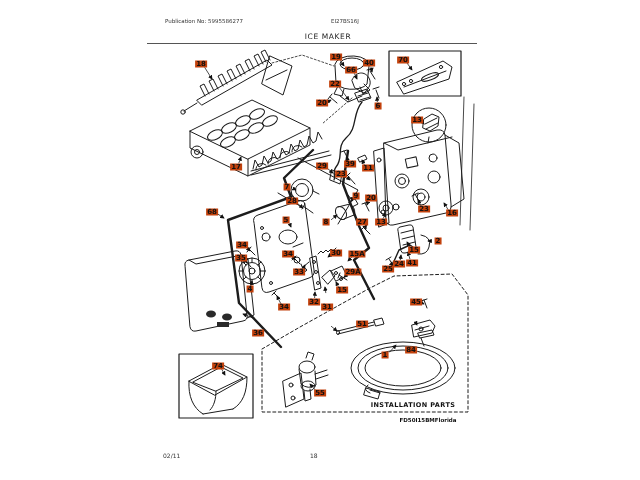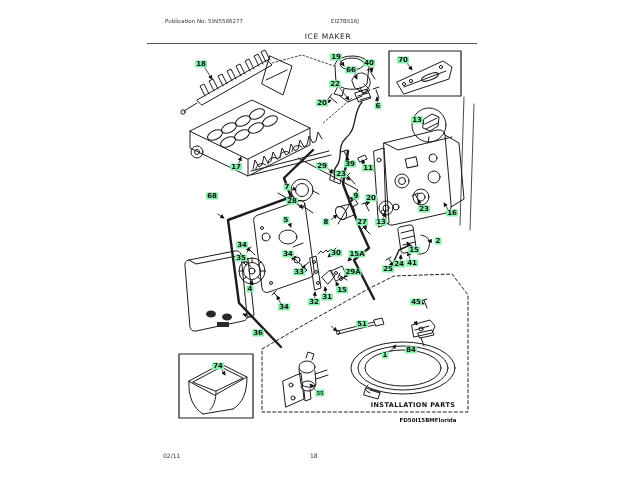--- a/index.html
+++ b/index.html
@@ -13,21 +13,21 @@
   .doc-title{left:328px;top:33px;transform:translateX(-50%);font-size:7.5px;letter-spacing:.6px;color:#222;}
   .rule{left:147px;top:43px;width:330px;height:0;border-top:1px solid #555;}
   .foot-date{left:163px;top:453px;font-size:6px;color:#333;}
   .foot-page{left:310px;top:453px;font-size:6px;color:#333;}
   .install-label{left:413px;top:405px;transform:translate(-50%,-50%);font-size:6.5px;font-weight:bold;letter-spacing:.4px;color:#111;}
   .drawing-code{left:428px;top:421px;transform:translate(-50%,-50%);font-size:5.5px;font-weight:bold;color:#111;}
   svg.art{position:absolute;left:0;top:0;}
   #callouts{position:absolute;left:0;top:0;width:640px;height:480px;}
   .callout{
     position:absolute;transform:translate(-50%,-50%);
-    font-size:7px;font-weight:bold;color:#111;background:#86efac;padding:0 1px;line-height:1;
+    font-size:7px;font-weight:bold;color:#111;background:#c2410c;padding:0 1px;line-height:1;
   }
 </style>
 </head>
 <body>
 
 <div class="page">
 
   <div>
     <span class="abs pub">Publication No: 5995586277</span>
     <span class="abs model">EI27BS16J</span>
@@ -352,50 +352,50 @@
       <div class="callout" style="left: 417px; top: 120px;">13</div>
       <div class="callout" style="left: 236px; top: 167px;">17</div>
       <div class="callout" style="left: 322px; top: 166px;">29</div>
       <div class="callout" style="left: 350px; top: 164px;">39</div>
       <div class="callout" style="left: 368px; top: 168px;">11</div>
       <div class="callout" style="left: 341px; top: 174px;">23</div>
       <div class="callout" style="left: 287px; top: 187px;">7</div>
       <div class="callout" style="left: 356px; top: 196px;">9</div>
       <div class="callout" style="left: 371px; top: 198px;">20</div>
       <div class="callout" style="left: 292px; top: 201px;">28</div>
-      <div class="callout" style="left: 212px; top: 196px;">68</div>
+      <div class="callout" style="left: 212px; top: 212px;">68</div>
       <div class="callout" style="left: 286px; top: 220px;">5</div>
       <div class="callout" style="left: 326px; top: 222px;">8</div>
       <div class="callout" style="left: 362px; top: 222px;">27</div>
       <div class="callout" style="left: 381px; top: 222px;">13</div>
       <div class="callout" style="left: 424px; top: 209px;">23</div>
       <div class="callout" style="left: 452px; top: 213px;">16</div>
       <div class="callout" style="left: 438px; top: 241px;">2</div>
       <div class="callout" style="left: 242px; top: 245px;">34</div>
       <div class="callout" style="left: 241px; top: 258px;">35</div>
       <div class="callout" style="left: 288px; top: 254px;">34</div>
       <div class="callout" style="left: 336px; top: 253px;">30</div>
       <div class="callout" style="left: 357px; top: 254px;">15A</div>
       <div class="callout" style="left: 299px; top: 272px;">33</div>
       <div class="callout" style="left: 353px; top: 272px;">29A</div>
       <div class="callout" style="left: 250px; top: 289px;">4</div>
       <div class="callout" style="left: 342px; top: 290px;">15</div>
-      <div class="callout" style="left: 327px; top: 297px;">31</div>
+      <div class="callout" style="left: 327px; top: 307px;">31</div>
       <div class="callout" style="left: 314px; top: 302px;">32</div>
       <div class="callout" style="left: 284px; top: 307px;">34</div>
       <div class="callout" style="left: 258px; top: 333px;">36</div>
       <div class="callout" style="left: 326px; top: 324px; margin-left: 36px;">51</div>
       <div class="callout" style="left: 388px; top: 269px;">25</div>
       <div class="callout" style="left: 399px; top: 264px;">24</div>
       <div class="callout" style="left: 412px; top: 263px;">41</div>
       <div class="callout" style="left: 414px; top: 250px;">15</div>
       <div class="callout" style="left: 416px; top: 302px;">45</div>
       <div class="callout" style="left: 411px; top: 318px; margin-top: 32px;">84</div>
       <div class="callout" style="left: 218px; top: 366px;">74</div>
-      <div class="callout" style="left: 320px; top: 393px; font-family: Liberation Serif, serif;">55</div>
+      <div class="callout" style="left: 320px; top: 393px;">55</div>
       <div class="callout" style="left: 385px; top: 355px;">1</div>
     </div>
 
   <span class="abs install-label">INSTALLATION PARTS</span>
   <span class="abs drawing-code">FD50I15BMFlorida</span>
 
   <div>
     <span class="abs foot-date">02/11</span>
     <span class="abs foot-page">18</span>
   </div>

